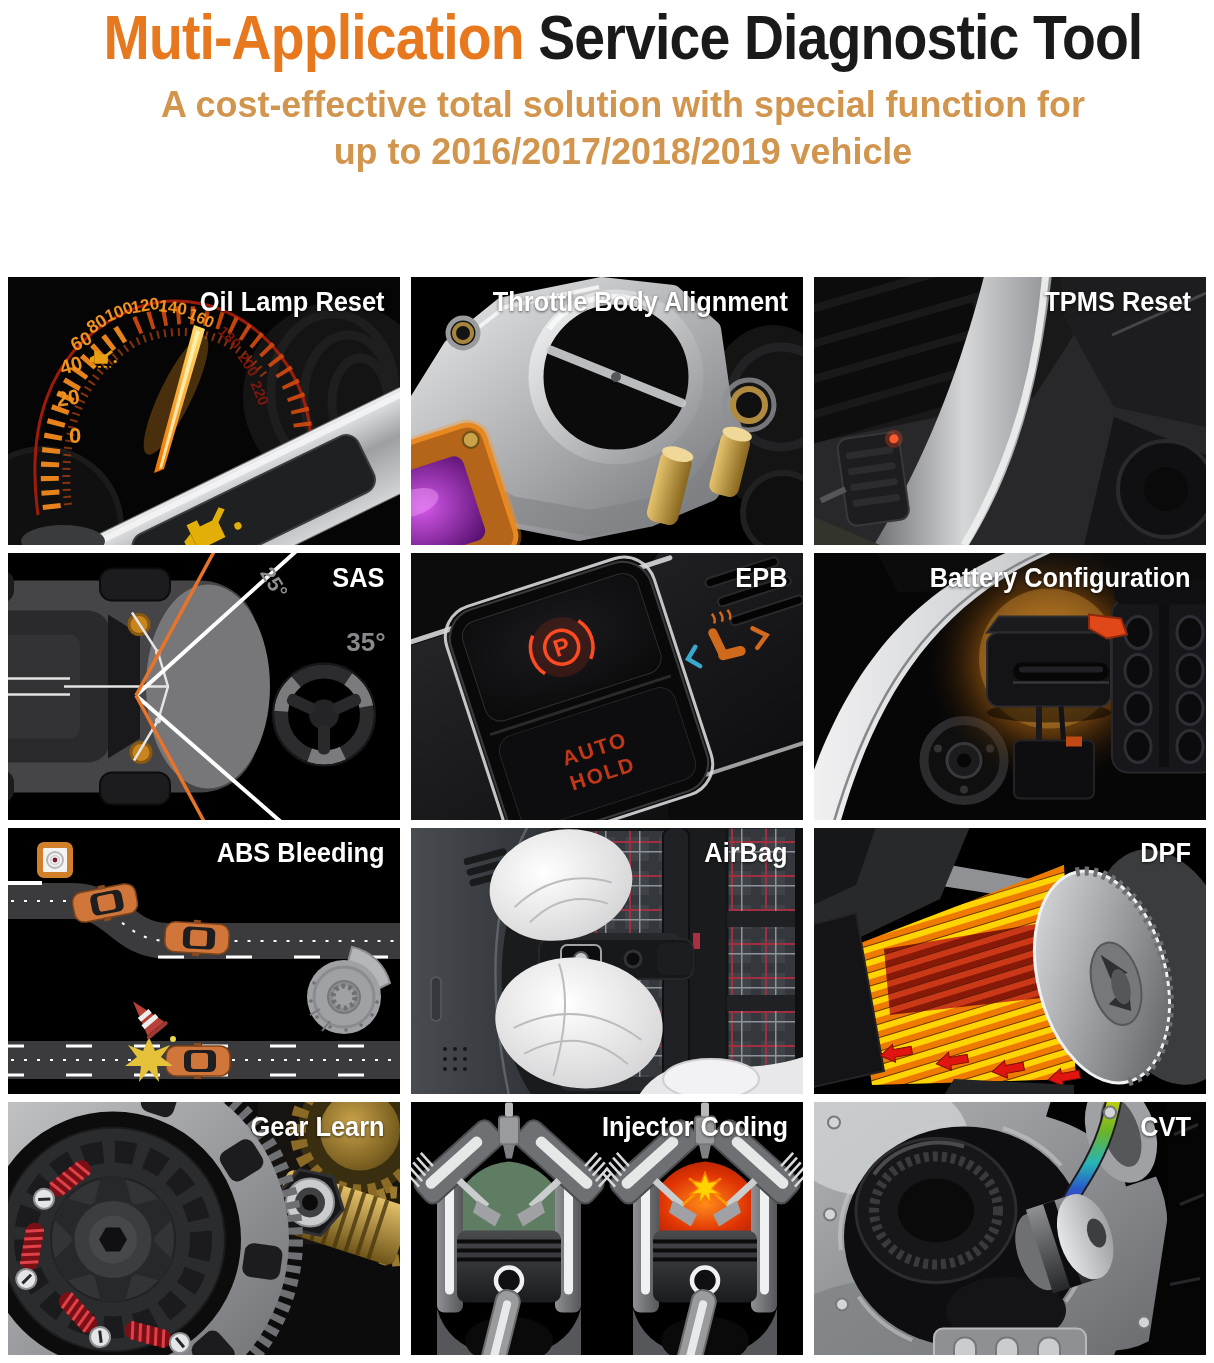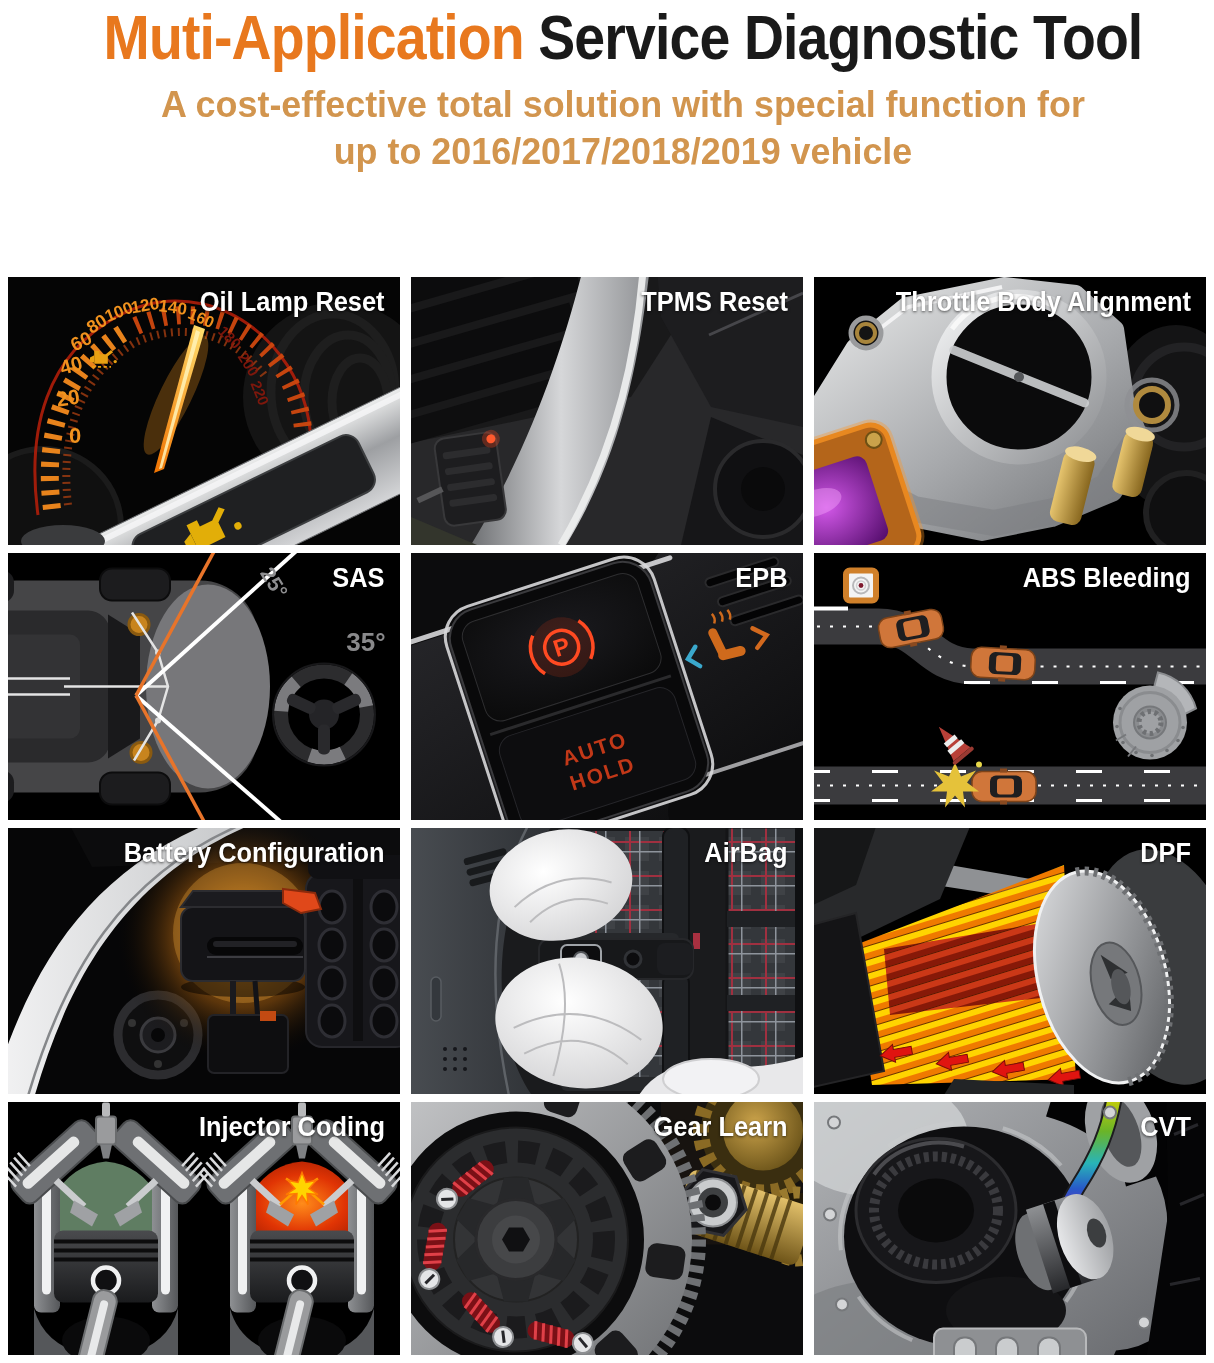--- a/index.html
+++ b/index.html
@@ -99,20 +99,81 @@
           </g>
         </g>
         <ellipse cx="55" cy="264" rx="42" ry="16" fill="#3a3b3d"></ellipse>
       </svg>
       <span class="label">Oil Lamp Reset</span>
     </div>
 
     <div class="cell">
       <svg class="art" viewBox="0 0 392 268" preserveAspectRatio="xMidYMid slice">
         <defs>
+          <linearGradient id="c3silver" x1="0" y1="0" x2="1" y2="1">
+            <stop offset="0" stop-color="#eceded"></stop>
+              <stop offset=".55" stop-color="#a8aaad"></stop>
+              <stop offset="1" stop-color="#6e7073"></stop>
+          </linearGradient>
+          <linearGradient id="c3ring" x1="0" y1="0" x2="1" y2="1">
+            <stop offset="0" stop-color="#f4f5f6"></stop>
+              <stop offset="1" stop-color="#8e9093"></stop>
+          </linearGradient>
+          <linearGradient id="c3brass" x1="0" y1="0" x2="1" y2="0">
+            <stop offset="0" stop-color="#e6c46e"></stop>
+              <stop offset="1" stop-color="#87661e"></stop>
+          </linearGradient>
+          <radialGradient id="c3purple" cx=".5" cy=".45" r=".7">
+            <stop offset="0" stop-color="#d258e8"></stop>
+              <stop offset="1" stop-color="#560e6e"></stop>
+          </radialGradient>
+        </defs>
+        <rect width="392" height="268" fill="#000"></rect>
+        <ellipse cx="362" cy="140" rx="70" ry="92" fill="#141415"></ellipse>
+        <circle cx="370" cy="120" r="50" fill="none" stroke="#222224" stroke-width="9"></circle>
+        <circle cx="372" cy="236" r="40" fill="#0f0f10" stroke="#202021" stroke-width="6"></circle>
+        <path d="M -10 150 L 40 70 L 92 28 L 190 8 L 262 16 L 302 52 L 312 122 L 330 170 L 300 216 L 238 242 L 168 256 L 88 240 L 18 200 Z" fill="url(#c3silver)" stroke="url(#c3silver)" stroke-width="16" stroke-linejoin="round"></path>
+        <path d="M 30 196 L 100 232 L 180 246 L 240 234 L 292 210 L 318 170" stroke="#7e8083" stroke-width="26" fill="none" opacity=".55" stroke-linecap="round"></path>
+        <path d="M 42 70 L 94 30 L 188 10" stroke="#f6f6f7" stroke-width="4" fill="none" opacity=".9"></path>
+        <circle cx="52" cy="56" r="15" fill="#141414" stroke="#9a9b9d" stroke-width="5"></circle>
+        <circle cx="52" cy="56" r="9" fill="none" stroke="#a8853c" stroke-width="4"></circle>
+        <circle cx="205" cy="100" r="80" fill="#0b0b0c"></circle>
+        <circle cx="205" cy="100" r="80" fill="none" stroke="url(#c3ring)" stroke-width="15"></circle>
+        <path d="M 138 52 A 80 80 0 0 1 238 28" stroke="#fafafa" stroke-width="5" fill="none" opacity=".85"></path>
+        <g transform="rotate(22 205 100)">
+          <rect x="130" y="95" width="150" height="9" rx="4.5" fill="#caccce" opacity=".92"></rect>
+          <circle cx="205" cy="100" r="5" fill="#55575a"></circle>
+        </g>
+        <circle cx="338" cy="128" r="16" fill="#101011" stroke="#b08a3e" stroke-width="6"></circle>
+        <circle cx="338" cy="128" r="25" fill="none" stroke="#8e9093" stroke-width="5" opacity=".8"></circle>
+        <g>
+          <g transform="rotate(14 258 208)">
+            <rect x="243" y="175" width="32" height="72" rx="9" fill="url(#c3brass)"></rect>
+            <ellipse cx="259" cy="176" rx="16" ry="7" fill="#f0d898"></ellipse>
+          </g>
+          <g transform="rotate(14 318 186)">
+            <rect x="304" y="155" width="30" height="64" rx="9" fill="url(#c3brass)"></rect>
+            <ellipse cx="319" cy="156" rx="15" ry="6.5" fill="#f0d898"></ellipse>
+          </g>
+        </g>
+        <g transform="rotate(-18 40 225)">
+          <rect x="-64" y="156" width="156" height="134" rx="18" fill="none" stroke="#ff9422" stroke-width="11" opacity=".35"></rect>
+          <rect x="-64" y="156" width="156" height="134" rx="18" fill="#b4651a" stroke="#e88820" stroke-width="5"></rect>
+          <rect x="-40" y="182" width="104" height="88" rx="10" fill="url(#c3purple)"></rect>
+          <ellipse cx="4" cy="214" rx="26" ry="13" fill="#f2a0f8" opacity=".45"></ellipse>
+          <circle cx="78" cy="172" r="8" fill="#caa24a" stroke="#6e5014" stroke-width="2"></circle>
+          <circle cx="-50" cy="270" r="8" fill="#caa24a" stroke="#6e5014" stroke-width="2"></circle>
+        </g>
+      </svg>
+      <span class="label">Throttle Body Alignment</span>
+    </div>
+
+    <div class="cell">
+      <svg class="art" viewBox="0 0 392 268" preserveAspectRatio="xMidYMid slice">
+        <defs>
           <linearGradient id="c2rim" x1="0" y1="0" x2="1" y2="0">
             <stop offset="0" stop-color="#6e7073"></stop>
               <stop offset=".5" stop-color="#d6d7d9"></stop>
               <stop offset="1" stop-color="#8e9093"></stop>
           </linearGradient>
         </defs>
         <rect width="392" height="268" fill="#28282a"></rect>
         <polygon points="-20,-20 310,-20 220,120 -20,170" fill="#19191a"></polygon>
         <g transform="rotate(-16 100 40)">
           <rect x="-40" y="-26" width="230" height="26" fill="#0c0c0d"></rect>
@@ -138,81 +199,20 @@
           <circle cx="85" cy="165" r="4.5" fill="#ff5a2e"></circle>
           <line x1="4" y1="216" x2="30" y2="208" stroke="#565658" stroke-width="6"></line>
         </g>
         <polygon points="0,240 66,268 0,268" fill="#33352c"></polygon>
       </svg>
       <span class="label">TPMS Reset</span>
     </div>
 
     <div class="cell">
       <svg class="art" viewBox="0 0 392 268" preserveAspectRatio="xMidYMid slice">
-        <defs>
-          <linearGradient id="c3silver" x1="0" y1="0" x2="1" y2="1">
-            <stop offset="0" stop-color="#eceded"></stop>
-              <stop offset=".55" stop-color="#a8aaad"></stop>
-              <stop offset="1" stop-color="#6e7073"></stop>
-          </linearGradient>
-          <linearGradient id="c3ring" x1="0" y1="0" x2="1" y2="1">
-            <stop offset="0" stop-color="#f4f5f6"></stop>
-              <stop offset="1" stop-color="#8e9093"></stop>
-          </linearGradient>
-          <linearGradient id="c3brass" x1="0" y1="0" x2="1" y2="0">
-            <stop offset="0" stop-color="#e6c46e"></stop>
-              <stop offset="1" stop-color="#87661e"></stop>
-          </linearGradient>
-          <radialGradient id="c3purple" cx=".5" cy=".45" r=".7">
-            <stop offset="0" stop-color="#d258e8"></stop>
-              <stop offset="1" stop-color="#560e6e"></stop>
-          </radialGradient>
-        </defs>
-        <rect width="392" height="268" fill="#000"></rect>
-        <ellipse cx="362" cy="140" rx="70" ry="92" fill="#141415"></ellipse>
-        <circle cx="370" cy="120" r="50" fill="none" stroke="#222224" stroke-width="9"></circle>
-        <circle cx="372" cy="236" r="40" fill="#0f0f10" stroke="#202021" stroke-width="6"></circle>
-        <path d="M -10 150 L 40 70 L 92 28 L 190 8 L 262 16 L 302 52 L 312 122 L 330 170 L 300 216 L 238 242 L 168 256 L 88 240 L 18 200 Z" fill="url(#c3silver)" stroke="url(#c3silver)" stroke-width="16" stroke-linejoin="round"></path>
-        <path d="M 30 196 L 100 232 L 180 246 L 240 234 L 292 210 L 318 170" stroke="#7e8083" stroke-width="26" fill="none" opacity=".55" stroke-linecap="round"></path>
-        <path d="M 42 70 L 94 30 L 188 10" stroke="#f6f6f7" stroke-width="4" fill="none" opacity=".9"></path>
-        <circle cx="52" cy="56" r="15" fill="#141414" stroke="#9a9b9d" stroke-width="5"></circle>
-        <circle cx="52" cy="56" r="9" fill="none" stroke="#a8853c" stroke-width="4"></circle>
-        <circle cx="205" cy="100" r="80" fill="#0b0b0c"></circle>
-        <circle cx="205" cy="100" r="80" fill="none" stroke="url(#c3ring)" stroke-width="15"></circle>
-        <path d="M 138 52 A 80 80 0 0 1 238 28" stroke="#fafafa" stroke-width="5" fill="none" opacity=".85"></path>
-        <g transform="rotate(22 205 100)">
-          <rect x="130" y="95" width="150" height="9" rx="4.5" fill="#caccce" opacity=".92"></rect>
-          <circle cx="205" cy="100" r="5" fill="#55575a"></circle>
-        </g>
-        <circle cx="338" cy="128" r="16" fill="#101011" stroke="#b08a3e" stroke-width="6"></circle>
-        <circle cx="338" cy="128" r="25" fill="none" stroke="#8e9093" stroke-width="5" opacity=".8"></circle>
-        <g>
-          <g transform="rotate(14 258 208)">
-            <rect x="243" y="175" width="32" height="72" rx="9" fill="url(#c3brass)"></rect>
-            <ellipse cx="259" cy="176" rx="16" ry="7" fill="#f0d898"></ellipse>
-          </g>
-          <g transform="rotate(14 318 186)">
-            <rect x="304" y="155" width="30" height="64" rx="9" fill="url(#c3brass)"></rect>
-            <ellipse cx="319" cy="156" rx="15" ry="6.5" fill="#f0d898"></ellipse>
-          </g>
-        </g>
-        <g transform="rotate(-18 40 225)">
-          <rect x="-64" y="156" width="156" height="134" rx="18" fill="none" stroke="#ff9422" stroke-width="11" opacity=".35"></rect>
-          <rect x="-64" y="156" width="156" height="134" rx="18" fill="#b4651a" stroke="#e88820" stroke-width="5"></rect>
-          <rect x="-40" y="182" width="104" height="88" rx="10" fill="url(#c3purple)"></rect>
-          <ellipse cx="4" cy="214" rx="26" ry="13" fill="#f2a0f8" opacity=".45"></ellipse>
-          <circle cx="78" cy="172" r="8" fill="#caa24a" stroke="#6e5014" stroke-width="2"></circle>
-          <circle cx="-50" cy="270" r="8" fill="#caa24a" stroke="#6e5014" stroke-width="2"></circle>
-        </g>
-      </svg>
-      <span class="label">Throttle Body Alignment</span>
-    </div>
-
-    <div class="cell">
-      <svg class="art" viewBox="0 0 392 268" preserveAspectRatio="xMidYMid slice">
         <rect width="392" height="268" fill="#000"></rect>
         <g>
           <rect x="-50" y="28" width="300" height="212" rx="58" fill="#454547"></rect>
           <ellipse cx="200" cy="134" rx="62" ry="102" fill="#77777a"></ellipse>
           <rect x="-50" y="58" width="152" height="152" rx="22" fill="#2a2a2c"></rect>
           <polygon points="100,62 132,82 132,186 100,206" fill="#19191b"></polygon>
           <rect x="-50" y="82" width="122" height="104" rx="10" fill="#333335"></rect>
           <rect x="92" y="16" width="70" height="32" rx="12" fill="#1c1c1e" stroke="#0c0c0d" stroke-width="2"></rect>
           <rect x="92" y="220" width="70" height="32" rx="12" fill="#1c1c1e" stroke="#0c0c0d" stroke-width="2"></rect>
           <rect x="-58" y="18" width="64" height="32" rx="12" fill="#1c1c1e"></rect>
@@ -306,20 +306,79 @@
           <text y="58" font-size="21" letter-spacing="2" fill="#c23818" text-anchor="middle">AUTO</text>
           <text y="84" font-size="21" letter-spacing="2" fill="#c23818" text-anchor="middle">HOLD</text>
         </g>
       </svg>
       <span class="label">EPB</span>
     </div>
 
     <div class="cell">
       <svg class="art" viewBox="0 0 392 268" preserveAspectRatio="xMidYMid slice">
         <defs>
+          <linearGradient id="c6fender" x1="0" y1="0" x2="1" y2="0">
+            <stop offset="0" stop-color="#f4f4f5"></stop>
+              <stop offset="1" stop-color="#c0c2c4"></stop>
+          </linearGradient>
+          <radialGradient id="c6glow" cx=".5" cy=".5" r=".5">
+            <stop offset="0" stop-color="#f59b20" stop-opacity=".95"></stop>
+              <stop offset=".55" stop-color="#b06410" stop-opacity=".5"></stop>
+              <stop offset="1" stop-color="#000" stop-opacity="0"></stop>
+          </radialGradient>
+        </defs>
+        <rect width="392" height="268" fill="#060607"></rect>
+        <polygon points="60,-5 392,-5 392,30 84,40" fill="#0c0c0d"></polygon>
+        <g transform="translate(150,208)">
+          <circle r="40" fill="#0f0f10" stroke="#2c2c2f" stroke-width="9"></circle>
+          <circle r="17" fill="#1c1c1f" stroke="#3a3a3e" stroke-width="3"></circle>
+          <circle r="7" fill="#070708"></circle>
+          <circle cx="26" cy="-12" r="4" fill="#333"></circle>
+            <circle cx="-26" cy="-12" r="4" fill="#333"></circle>
+            <circle cx="0" cy="29" r="4" fill="#333"></circle>
+        </g>
+        <circle cx="235" cy="110" r="128" fill="url(#c6glow)"></circle>
+        <circle cx="235" cy="106" r="70" fill="#f8b040" opacity=".3"></circle>
+        <g>
+          <rect x="298" y="46" width="106" height="174" rx="16" fill="#17171b" stroke="#26262b" stroke-width="2"></rect>
+          <rect x="300" y="28" width="102" height="24" rx="10" fill="#101013"></rect>
+          <rect x="345" y="52" width="10" height="162" fill="#0e0e10"></rect>
+          <g fill="#0b0b0d" stroke="#2e2e34" stroke-width="3">
+            <ellipse cx="324" cy="80" rx="13" ry="16"></ellipse>
+              <ellipse cx="324" cy="118" rx="13" ry="16"></ellipse>
+              <ellipse cx="324" cy="156" rx="13" ry="16"></ellipse>
+              <ellipse cx="324" cy="194" rx="13" ry="16"></ellipse>
+            <ellipse cx="376" cy="80" rx="13" ry="16"></ellipse>
+              <ellipse cx="376" cy="118" rx="13" ry="16"></ellipse>
+              <ellipse cx="376" cy="156" rx="13" ry="16"></ellipse>
+              <ellipse cx="376" cy="194" rx="13" ry="16"></ellipse>
+          </g>
+        </g>
+        <g transform="translate(235,108)">
+          <ellipse cy="52" rx="62" ry="10" fill="#000" opacity=".5"></ellipse>
+          <path d="M -62 -28 L -50 -44 L 40 -44 L 62 -28 Z" fill="#1b1b1f" stroke="#2c2c30" stroke-width="2"></path>
+          <rect x="-62" y="-28" width="124" height="74" rx="12" fill="#141417" stroke="#2c2c30" stroke-width="2"></rect>
+          <rect x="-36" y="2" width="96" height="18" rx="9" fill="#070708"></rect>
+          <rect x="-30" y="6" width="84" height="6" rx="3" fill="#212125"></rect>
+          <path d="M -36 22 h 96" stroke="#3c3c41" stroke-width="2"></path>
+          <polygon points="40,-46 72,-42 78,-26 58,-22 40,-32" fill="#e0481a" stroke="#8a2a0c" stroke-width="2"></polygon>
+          <path d="M -10 46 L -10 96" stroke="#1a1a1e" stroke-width="6"></path>
+          <path d="M 12 46 L 16 100" stroke="#131317" stroke-width="5"></path>
+        </g>
+        <rect x="200" y="188" width="80" height="58" rx="6" fill="#0e0e10" stroke="#232327" stroke-width="2"></rect>
+        <rect x="252" y="184" width="16" height="10" fill="#c24a12"></rect>
+        <path d="M -20 278 C 20 140 80 40 222 -12 L 268 -12 C 120 40 60 150 24 278 Z" fill="url(#c6fender)"></path>
+        <path d="M 252 -10 C 112 42 54 150 18 276" stroke="#85878a" stroke-width="2.5" fill="none"></path>
+      </svg>
+      <span class="label">Battery Configuration</span>
+    </div>
+
+    <div class="cell">
+      <svg class="art" viewBox="0 0 392 268" preserveAspectRatio="xMidYMid slice">
+        <defs>
           <g id="c7car">
             <rect x="-32" y="-15" width="64" height="30" rx="10" fill="#d0763a" stroke="#7e4318" stroke-width="1.5"></rect>
             <rect x="-14" y="-11" width="32" height="22" rx="6" fill="#1e1e20"></rect>
             <rect x="-7" y="-8" width="17" height="16" rx="3" fill="#d0763a"></rect>
             <rect x="-4" y="-18" width="7" height="4" fill="#8a4a20"></rect>
             <rect x="-4" y="14" width="7" height="4" fill="#8a4a20"></rect>
           </g>
         </defs>
         <rect width="392" height="268" fill="#000"></rect>
         <g>
@@ -365,79 +424,20 @@
           <circle r="11" fill="#9fa1a4" stroke="#6e7073" stroke-width="5" stroke-dasharray="3.5 3.5"></circle>
         </g>
         <g transform="translate(47,33)">
           <rect x="-15" y="-15" width="30" height="30" rx="4" fill="#f4f4f4" stroke="#d0802a" stroke-width="6"></rect>
           <circle r="8" fill="none" stroke="#b8b8ba" stroke-width="2"></circle>
           <circle r="4.5" fill="none" stroke="#d0d0d2" stroke-width="1.5"></circle>
           <circle r="2.4" fill="#7e1a2e"></circle>
         </g>
       </svg>
       <span class="label">ABS Bleeding</span>
-    </div>
-
-    <div class="cell">
-      <svg class="art" viewBox="0 0 392 268" preserveAspectRatio="xMidYMid slice">
-        <defs>
-          <linearGradient id="c6fender" x1="0" y1="0" x2="1" y2="0">
-            <stop offset="0" stop-color="#f4f4f5"></stop>
-              <stop offset="1" stop-color="#c0c2c4"></stop>
-          </linearGradient>
-          <radialGradient id="c6glow" cx=".5" cy=".5" r=".5">
-            <stop offset="0" stop-color="#f59b20" stop-opacity=".95"></stop>
-              <stop offset=".55" stop-color="#b06410" stop-opacity=".5"></stop>
-              <stop offset="1" stop-color="#000" stop-opacity="0"></stop>
-          </radialGradient>
-        </defs>
-        <rect width="392" height="268" fill="#060607"></rect>
-        <polygon points="60,-5 392,-5 392,30 84,40" fill="#0c0c0d"></polygon>
-        <g transform="translate(150,208)">
-          <circle r="40" fill="#0f0f10" stroke="#2c2c2f" stroke-width="9"></circle>
-          <circle r="17" fill="#1c1c1f" stroke="#3a3a3e" stroke-width="3"></circle>
-          <circle r="7" fill="#070708"></circle>
-          <circle cx="26" cy="-12" r="4" fill="#333"></circle>
-            <circle cx="-26" cy="-12" r="4" fill="#333"></circle>
-            <circle cx="0" cy="29" r="4" fill="#333"></circle>
-        </g>
-        <circle cx="235" cy="110" r="128" fill="url(#c6glow)"></circle>
-        <circle cx="235" cy="106" r="70" fill="#f8b040" opacity=".3"></circle>
-        <g>
-          <rect x="298" y="46" width="106" height="174" rx="16" fill="#17171b" stroke="#26262b" stroke-width="2"></rect>
-          <rect x="300" y="28" width="102" height="24" rx="10" fill="#101013"></rect>
-          <rect x="345" y="52" width="10" height="162" fill="#0e0e10"></rect>
-          <g fill="#0b0b0d" stroke="#2e2e34" stroke-width="3">
-            <ellipse cx="324" cy="80" rx="13" ry="16"></ellipse>
-              <ellipse cx="324" cy="118" rx="13" ry="16"></ellipse>
-              <ellipse cx="324" cy="156" rx="13" ry="16"></ellipse>
-              <ellipse cx="324" cy="194" rx="13" ry="16"></ellipse>
-            <ellipse cx="376" cy="80" rx="13" ry="16"></ellipse>
-              <ellipse cx="376" cy="118" rx="13" ry="16"></ellipse>
-              <ellipse cx="376" cy="156" rx="13" ry="16"></ellipse>
-              <ellipse cx="376" cy="194" rx="13" ry="16"></ellipse>
-          </g>
-        </g>
-        <g transform="translate(235,108)">
-          <ellipse cy="52" rx="62" ry="10" fill="#000" opacity=".5"></ellipse>
-          <path d="M -62 -28 L -50 -44 L 40 -44 L 62 -28 Z" fill="#1b1b1f" stroke="#2c2c30" stroke-width="2"></path>
-          <rect x="-62" y="-28" width="124" height="74" rx="12" fill="#141417" stroke="#2c2c30" stroke-width="2"></rect>
-          <rect x="-36" y="2" width="96" height="18" rx="9" fill="#070708"></rect>
-          <rect x="-30" y="6" width="84" height="6" rx="3" fill="#212125"></rect>
-          <path d="M -36 22 h 96" stroke="#3c3c41" stroke-width="2"></path>
-          <polygon points="40,-46 72,-42 78,-26 58,-22 40,-32" fill="#e0481a" stroke="#8a2a0c" stroke-width="2"></polygon>
-          <path d="M -10 46 L -10 96" stroke="#1a1a1e" stroke-width="6"></path>
-          <path d="M 12 46 L 16 100" stroke="#131317" stroke-width="5"></path>
-        </g>
-        <rect x="200" y="188" width="80" height="58" rx="6" fill="#0e0e10" stroke="#232327" stroke-width="2"></rect>
-        <rect x="252" y="184" width="16" height="10" fill="#c24a12"></rect>
-        <path d="M -20 278 C 20 140 80 40 222 -12 L 268 -12 C 120 40 60 150 24 278 Z" fill="url(#c6fender)"></path>
-        <path d="M 252 -10 C 112 42 54 150 18 276" stroke="#85878a" stroke-width="2.5" fill="none"></path>
-      </svg>
-      <span class="label">Battery Configuration</span>
     </div>
 
     <div class="cell">
       <svg class="art" viewBox="0 0 392 268" preserveAspectRatio="xMidYMid slice">
         <defs>
           <pattern id="c9plaid" width="34" height="34" patternUnits="userSpaceOnUse">
             <rect width="34" height="34" fill="#3f4246"></rect>
             <rect width="10" height="34" fill="#34373b"></rect>
             <rect width="34" height="10" fill="#34373b"></rect>
             <rect x="14" width="2" height="34" fill="#a03040"></rect>
@@ -553,20 +553,139 @@
         </g>
         <g fill="#e01410" stroke="#7a0c08" stroke-width="1">
           <polygon points="66,226 80,217 80,222 98,222 98,230 80,230 80,235" transform="rotate(-10 82 226)"></polygon>
           <polygon points="122,234 136,225 136,230 154,230 154,238 136,238 136,243" transform="rotate(-10 138 234)"></polygon>
           <polygon points="178,242 192,233 192,238 210,238 210,246 192,246 192,251" transform="rotate(-10 194 242)"></polygon>
           <polygon points="234,250 248,241 248,246 266,246 266,254 248,254 248,259" transform="rotate(-10 250 250)"></polygon>
         </g>
         <polygon points="140,252 260,258 260,268 130,268" fill="#222426"></polygon>
       </svg>
       <span class="label">DPF</span>
+    </div>
+
+    <div class="cell">
+      <svg class="art" viewBox="0 0 392 268" preserveAspectRatio="xMidYMid slice">
+        <defs>
+          <linearGradient id="c10sil" x1="0" y1="0" x2="1" y2="1">
+            <stop offset="0" stop-color="#c9cacc"></stop>
+              <stop offset="1" stop-color="#707275"></stop>
+          </linearGradient>
+          <radialGradient id="c10gold" cx=".4" cy=".4" r=".8">
+            <stop offset="0" stop-color="#caa24a"></stop>
+              <stop offset="1" stop-color="#57430f"></stop>
+          </radialGradient>
+          <linearGradient id="c10gold2" x1="0" y1="0" x2="0" y2="1">
+            <stop offset="0" stop-color="#e2c06a"></stop>
+              <stop offset="1" stop-color="#6e5418"></stop>
+          </linearGradient>
+        </defs>
+        <rect width="392" height="268" fill="#0c0c0d"></rect>
+        <rect x="250" y="-10" width="152" height="160" fill="#171310"></rect>
+        <circle cx="352" cy="36" r="62" fill="#3a2e10" stroke="#8a6a24" stroke-width="16" stroke-dasharray="9 7"></circle>
+        <circle cx="352" cy="36" r="40" fill="url(#c10gold)"></circle>
+        <circle cx="386" cy="132" r="34" fill="#241b08" stroke="#9a7a2e" stroke-width="12" stroke-dasharray="7 5"></circle>
+        <g transform="rotate(18 320 120)">
+          <rect x="268" y="88" width="130" height="62" rx="9" fill="url(#c10gold2)"></rect>
+          <g stroke="#4a380e" stroke-width="4" opacity=".8">
+            <line x1="276" y1="88" x2="276" y2="150"></line>
+              <line x1="288" y1="88" x2="288" y2="150"></line>
+              <line x1="300" y1="88" x2="300" y2="150"></line>
+            <line x1="312" y1="88" x2="312" y2="150"></line>
+              <line x1="324" y1="88" x2="324" y2="150"></line>
+              <line x1="336" y1="88" x2="336" y2="150"></line>
+            <line x1="348" y1="88" x2="348" y2="150"></line>
+              <line x1="360" y1="88" x2="360" y2="150"></line>
+              <line x1="372" y1="88" x2="372" y2="150"></line>
+          </g>
+        </g>
+        <g transform="translate(302,108)">
+          <polygon points="34,0 17,30 -17,30 -34,0 -17,-30 17,-30" fill="#17171a" stroke="#303034" stroke-width="3" transform="rotate(12)"></polygon>
+          <circle r="24" fill="#caccce" stroke="#8e9093" stroke-width="2"></circle>
+          <circle r="15" fill="#3e4042"></circle>
+          <circle r="8" fill="#0b0b0c"></circle>
+        </g>
+        <g>
+          <circle cx="105" cy="145" r="182" fill="none" stroke="#6e7073" stroke-width="16" stroke-dasharray="7 6"></circle>
+          <circle cx="105" cy="145" r="152" fill="none" stroke="url(#c10sil)" stroke-width="48"></circle>
+          <g fill="#1c1c1e">
+            <rect x="-16" y="-170" width="34" height="38" rx="9" transform="translate(105,145) rotate(18)"></rect>
+            <rect x="-16" y="-170" width="34" height="38" rx="9" transform="translate(105,145) rotate(58)"></rect>
+            <rect x="-16" y="-170" width="34" height="38" rx="9" transform="translate(105,145) rotate(98)"></rect>
+            <rect x="-16" y="-170" width="34" height="38" rx="9" transform="translate(105,145) rotate(138)"></rect>
+          </g>
+          <circle cx="105" cy="145" r="112" fill="#2b2c2e" stroke="#1a1a1b" stroke-width="2"></circle>
+          <circle cx="105" cy="145" r="88" fill="none" stroke="#1b1b1d" stroke-width="22" stroke-dasharray="20 12"></circle>
+          <circle cx="105" cy="145" r="62" fill="#333436" stroke="#222" stroke-width="2"></circle>
+          <g fill="#27282a">
+            <polygon points="-12,-62 12,-62 20,-32 -20,-32" transform="translate(105,145)"></polygon>
+            <polygon points="-12,-62 12,-62 20,-32 -20,-32" transform="translate(105,145) rotate(60)"></polygon>
+            <polygon points="-12,-62 12,-62 20,-32 -20,-32" transform="translate(105,145) rotate(120)"></polygon>
+            <polygon points="-12,-62 12,-62 20,-32 -20,-32" transform="translate(105,145) rotate(180)"></polygon>
+            <polygon points="-12,-62 12,-62 20,-32 -20,-32" transform="translate(105,145) rotate(240)"></polygon>
+            <polygon points="-12,-62 12,-62 20,-32 -20,-32" transform="translate(105,145) rotate(300)"></polygon>
+          </g>
+          <circle cx="105" cy="145" r="40" fill="#3c3d3f" stroke="#29292b" stroke-width="3"></circle>
+          <circle cx="105" cy="145" r="24" fill="#47484a"></circle>
+          <polygon points="14,0 7,12 -7,12 -14,0 -7,-12 7,-12" fill="#101012" transform="translate(105,145)"></polygon>
+        </g>
+        <g>
+          <g transform="translate(62,84) rotate(-38)">
+            <rect x="-24" y="-9" width="48" height="18" rx="9" fill="#7a1016"></rect>
+            <g stroke="#e04048" stroke-width="3">
+                <line x1="-18" y1="-9" x2="-14" y2="9"></line>
+                <line x1="-10" y1="-9" x2="-6" y2="9"></line>
+                <line x1="-2" y1="-9" x2="2" y2="9"></line>
+                <line x1="6" y1="-9" x2="10" y2="9"></line>
+                <line x1="14" y1="-9" x2="18" y2="9"></line>
+              </g>
+            <circle cx="-33" cy="0" r="10" fill="#e4e5e7" stroke="#8e9093" stroke-width="2"></circle>
+            <line x1="-38" y1="-3" x2="-28" y2="4" stroke="#26262a" stroke-width="3"></line>
+          </g>
+          <g transform="translate(24,152) rotate(-80)">
+            <rect x="-24" y="-9" width="48" height="18" rx="9" fill="#7a1016"></rect>
+            <g stroke="#e04048" stroke-width="3">
+                <line x1="-18" y1="-9" x2="-14" y2="9"></line>
+                <line x1="-10" y1="-9" x2="-6" y2="9"></line>
+                <line x1="-2" y1="-9" x2="2" y2="9"></line>
+                <line x1="6" y1="-9" x2="10" y2="9"></line>
+                <line x1="14" y1="-9" x2="18" y2="9"></line>
+              </g>
+            <circle cx="-33" cy="0" r="10" fill="#e4e5e7" stroke="#8e9093" stroke-width="2"></circle>
+            <line x1="-38" y1="-3" x2="-28" y2="4" stroke="#26262a" stroke-width="3"></line>
+          </g>
+          <g transform="translate(70,218) rotate(-132)">
+            <rect x="-24" y="-9" width="48" height="18" rx="9" fill="#7a1016"></rect>
+            <g stroke="#e04048" stroke-width="3">
+                <line x1="-18" y1="-9" x2="-14" y2="9"></line>
+                <line x1="-10" y1="-9" x2="-6" y2="9"></line>
+                <line x1="-2" y1="-9" x2="2" y2="9"></line>
+                <line x1="6" y1="-9" x2="10" y2="9"></line>
+                <line x1="14" y1="-9" x2="18" y2="9"></line>
+              </g>
+            <circle cx="-33" cy="0" r="10" fill="#e4e5e7" stroke="#8e9093" stroke-width="2"></circle>
+            <line x1="-38" y1="-3" x2="-28" y2="4" stroke="#26262a" stroke-width="3"></line>
+          </g>
+          <g transform="translate(140,240) rotate(-165)">
+            <rect x="-24" y="-9" width="48" height="18" rx="9" fill="#7a1016"></rect>
+            <g stroke="#e04048" stroke-width="3">
+                <line x1="-18" y1="-9" x2="-14" y2="9"></line>
+                <line x1="-10" y1="-9" x2="-6" y2="9"></line>
+                <line x1="-2" y1="-9" x2="2" y2="9"></line>
+                <line x1="6" y1="-9" x2="10" y2="9"></line>
+                <line x1="14" y1="-9" x2="18" y2="9"></line>
+              </g>
+            <circle cx="-33" cy="0" r="10" fill="#e4e5e7" stroke="#8e9093" stroke-width="2"></circle>
+            <line x1="-38" y1="-3" x2="-28" y2="4" stroke="#26262a" stroke-width="3"></line>
+          </g>
+        </g>
+      </svg>
+      <span class="label">Gear Learn</span>
     </div>
 
     <div class="cell">
       <svg class="art" viewBox="0 0 392 268" preserveAspectRatio="xMidYMid slice">
         <defs>
           <linearGradient id="c11wall" x1="0" y1="0" x2="1" y2="0">
             <stop offset="0" stop-color="#8e9093"></stop>
               <stop offset="1" stop-color="#55575a"></stop>
           </linearGradient>
           <linearGradient id="c11piston" x1="0" y1="0" x2="0" y2="1">
@@ -643,139 +762,20 @@
             <polygon points="0,72 4,82 14,80 7,88 16,94 5,93 6,104 0,95 -6,104 -5,93 -16,94 -7,88 -14,80 -4,82" fill="#ffd400" stroke="#ff7a00" stroke-width="1.5"></polygon>
           </g>
         </g>
       </svg>
       <span class="label">Injector Coding</span>
     </div>
 
     <div class="cell">
       <svg class="art" viewBox="0 0 392 268" preserveAspectRatio="xMidYMid slice">
         <defs>
-          <linearGradient id="c10sil" x1="0" y1="0" x2="1" y2="1">
-            <stop offset="0" stop-color="#c9cacc"></stop>
-              <stop offset="1" stop-color="#707275"></stop>
-          </linearGradient>
-          <radialGradient id="c10gold" cx=".4" cy=".4" r=".8">
-            <stop offset="0" stop-color="#caa24a"></stop>
-              <stop offset="1" stop-color="#57430f"></stop>
-          </radialGradient>
-          <linearGradient id="c10gold2" x1="0" y1="0" x2="0" y2="1">
-            <stop offset="0" stop-color="#e2c06a"></stop>
-              <stop offset="1" stop-color="#6e5418"></stop>
-          </linearGradient>
-        </defs>
-        <rect width="392" height="268" fill="#0c0c0d"></rect>
-        <rect x="250" y="-10" width="152" height="160" fill="#171310"></rect>
-        <circle cx="352" cy="36" r="62" fill="#3a2e10" stroke="#8a6a24" stroke-width="16" stroke-dasharray="9 7"></circle>
-        <circle cx="352" cy="36" r="40" fill="url(#c10gold)"></circle>
-        <circle cx="386" cy="132" r="34" fill="#241b08" stroke="#9a7a2e" stroke-width="12" stroke-dasharray="7 5"></circle>
-        <g transform="rotate(18 320 120)">
-          <rect x="268" y="88" width="130" height="62" rx="9" fill="url(#c10gold2)"></rect>
-          <g stroke="#4a380e" stroke-width="4" opacity=".8">
-            <line x1="276" y1="88" x2="276" y2="150"></line>
-              <line x1="288" y1="88" x2="288" y2="150"></line>
-              <line x1="300" y1="88" x2="300" y2="150"></line>
-            <line x1="312" y1="88" x2="312" y2="150"></line>
-              <line x1="324" y1="88" x2="324" y2="150"></line>
-              <line x1="336" y1="88" x2="336" y2="150"></line>
-            <line x1="348" y1="88" x2="348" y2="150"></line>
-              <line x1="360" y1="88" x2="360" y2="150"></line>
-              <line x1="372" y1="88" x2="372" y2="150"></line>
-          </g>
-        </g>
-        <g transform="translate(302,108)">
-          <polygon points="34,0 17,30 -17,30 -34,0 -17,-30 17,-30" fill="#17171a" stroke="#303034" stroke-width="3" transform="rotate(12)"></polygon>
-          <circle r="24" fill="#caccce" stroke="#8e9093" stroke-width="2"></circle>
-          <circle r="15" fill="#3e4042"></circle>
-          <circle r="8" fill="#0b0b0c"></circle>
-        </g>
-        <g>
-          <circle cx="105" cy="145" r="182" fill="none" stroke="#6e7073" stroke-width="16" stroke-dasharray="7 6"></circle>
-          <circle cx="105" cy="145" r="152" fill="none" stroke="url(#c10sil)" stroke-width="48"></circle>
-          <g fill="#1c1c1e">
-            <rect x="-16" y="-170" width="34" height="38" rx="9" transform="translate(105,145) rotate(18)"></rect>
-            <rect x="-16" y="-170" width="34" height="38" rx="9" transform="translate(105,145) rotate(58)"></rect>
-            <rect x="-16" y="-170" width="34" height="38" rx="9" transform="translate(105,145) rotate(98)"></rect>
-            <rect x="-16" y="-170" width="34" height="38" rx="9" transform="translate(105,145) rotate(138)"></rect>
-          </g>
-          <circle cx="105" cy="145" r="112" fill="#2b2c2e" stroke="#1a1a1b" stroke-width="2"></circle>
-          <circle cx="105" cy="145" r="88" fill="none" stroke="#1b1b1d" stroke-width="22" stroke-dasharray="20 12"></circle>
-          <circle cx="105" cy="145" r="62" fill="#333436" stroke="#222" stroke-width="2"></circle>
-          <g fill="#27282a">
-            <polygon points="-12,-62 12,-62 20,-32 -20,-32" transform="translate(105,145)"></polygon>
-            <polygon points="-12,-62 12,-62 20,-32 -20,-32" transform="translate(105,145) rotate(60)"></polygon>
-            <polygon points="-12,-62 12,-62 20,-32 -20,-32" transform="translate(105,145) rotate(120)"></polygon>
-            <polygon points="-12,-62 12,-62 20,-32 -20,-32" transform="translate(105,145) rotate(180)"></polygon>
-            <polygon points="-12,-62 12,-62 20,-32 -20,-32" transform="translate(105,145) rotate(240)"></polygon>
-            <polygon points="-12,-62 12,-62 20,-32 -20,-32" transform="translate(105,145) rotate(300)"></polygon>
-          </g>
-          <circle cx="105" cy="145" r="40" fill="#3c3d3f" stroke="#29292b" stroke-width="3"></circle>
-          <circle cx="105" cy="145" r="24" fill="#47484a"></circle>
-          <polygon points="14,0 7,12 -7,12 -14,0 -7,-12 7,-12" fill="#101012" transform="translate(105,145)"></polygon>
-        </g>
-        <g>
-          <g transform="translate(62,84) rotate(-38)">
-            <rect x="-24" y="-9" width="48" height="18" rx="9" fill="#7a1016"></rect>
-            <g stroke="#e04048" stroke-width="3">
-                <line x1="-18" y1="-9" x2="-14" y2="9"></line>
-                <line x1="-10" y1="-9" x2="-6" y2="9"></line>
-                <line x1="-2" y1="-9" x2="2" y2="9"></line>
-                <line x1="6" y1="-9" x2="10" y2="9"></line>
-                <line x1="14" y1="-9" x2="18" y2="9"></line>
-              </g>
-            <circle cx="-33" cy="0" r="10" fill="#e4e5e7" stroke="#8e9093" stroke-width="2"></circle>
-            <line x1="-38" y1="-3" x2="-28" y2="4" stroke="#26262a" stroke-width="3"></line>
-          </g>
-          <g transform="translate(24,152) rotate(-80)">
-            <rect x="-24" y="-9" width="48" height="18" rx="9" fill="#7a1016"></rect>
-            <g stroke="#e04048" stroke-width="3">
-                <line x1="-18" y1="-9" x2="-14" y2="9"></line>
-                <line x1="-10" y1="-9" x2="-6" y2="9"></line>
-                <line x1="-2" y1="-9" x2="2" y2="9"></line>
-                <line x1="6" y1="-9" x2="10" y2="9"></line>
-                <line x1="14" y1="-9" x2="18" y2="9"></line>
-              </g>
-            <circle cx="-33" cy="0" r="10" fill="#e4e5e7" stroke="#8e9093" stroke-width="2"></circle>
-            <line x1="-38" y1="-3" x2="-28" y2="4" stroke="#26262a" stroke-width="3"></line>
-          </g>
-          <g transform="translate(70,218) rotate(-132)">
-            <rect x="-24" y="-9" width="48" height="18" rx="9" fill="#7a1016"></rect>
-            <g stroke="#e04048" stroke-width="3">
-                <line x1="-18" y1="-9" x2="-14" y2="9"></line>
-                <line x1="-10" y1="-9" x2="-6" y2="9"></line>
-                <line x1="-2" y1="-9" x2="2" y2="9"></line>
-                <line x1="6" y1="-9" x2="10" y2="9"></line>
-                <line x1="14" y1="-9" x2="18" y2="9"></line>
-              </g>
-            <circle cx="-33" cy="0" r="10" fill="#e4e5e7" stroke="#8e9093" stroke-width="2"></circle>
-            <line x1="-38" y1="-3" x2="-28" y2="4" stroke="#26262a" stroke-width="3"></line>
-          </g>
-          <g transform="translate(140,240) rotate(-165)">
-            <rect x="-24" y="-9" width="48" height="18" rx="9" fill="#7a1016"></rect>
-            <g stroke="#e04048" stroke-width="3">
-                <line x1="-18" y1="-9" x2="-14" y2="9"></line>
-                <line x1="-10" y1="-9" x2="-6" y2="9"></line>
-                <line x1="-2" y1="-9" x2="2" y2="9"></line>
-                <line x1="6" y1="-9" x2="10" y2="9"></line>
-                <line x1="14" y1="-9" x2="18" y2="9"></line>
-              </g>
-            <circle cx="-33" cy="0" r="10" fill="#e4e5e7" stroke="#8e9093" stroke-width="2"></circle>
-            <line x1="-38" y1="-3" x2="-28" y2="4" stroke="#26262a" stroke-width="3"></line>
-          </g>
-        </g>
-      </svg>
-      <span class="label">Gear Learn</span>
-    </div>
-
-    <div class="cell">
-      <svg class="art" viewBox="0 0 392 268" preserveAspectRatio="xMidYMid slice">
-        <defs>
           <linearGradient id="c12case" x1="0" y1="0" x2="1" y2="1">
             <stop offset="0" stop-color="#b6b8bb"></stop>
               <stop offset="1" stop-color="#64666a"></stop>
           </linearGradient>
           <linearGradient id="c12fl" x1="0" y1="0" x2="1" y2="0">
             <stop offset="0" stop-color="#e6e7e9"></stop>
               <stop offset="1" stop-color="#9fa1a4"></stop>
           </linearGradient>
           <linearGradient id="c12bar" x1="0" y1="0" x2="0" y2="1">
             <stop offset="0" stop-color="#8e9093"></stop>

